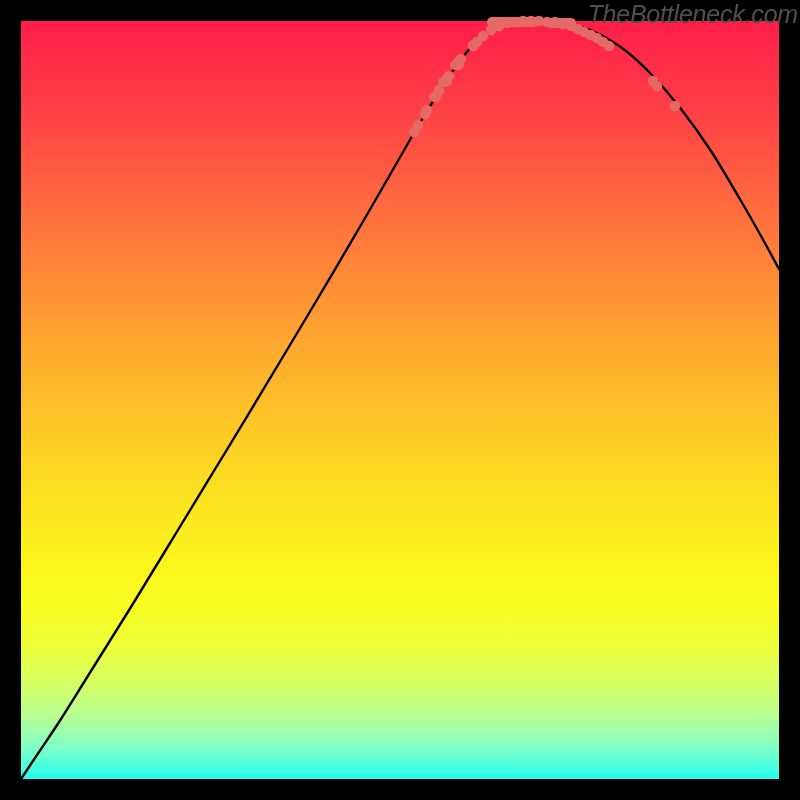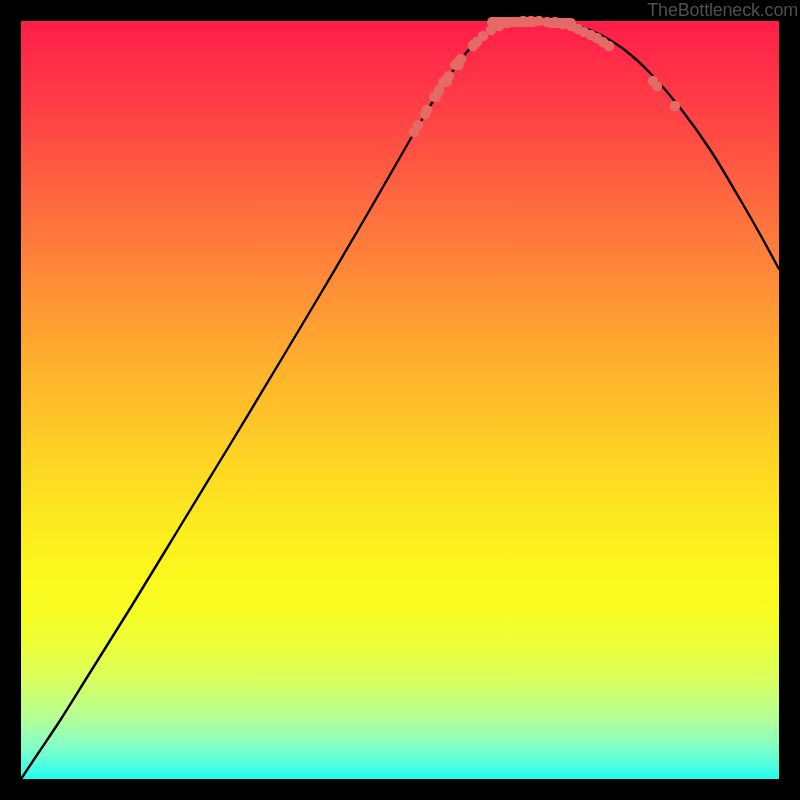--- a/index.html
+++ b/index.html
@@ -44,24 +44,25 @@
       #7effc9 96%,
       #3bffe5 99%,
       #1cffec 100%
     );
   }
   .watermark {
     position: absolute;
     top: 0px;
     right: 2px;
     color: #4f4f4f;
-    font-size: 18px;
+    font-size: 25px;
     font-weight: 500;
     letter-spacing: -0.2px;
     user-select: none;
+    font-style: italic;
   }
   svg.curve-layer {
     position: absolute;
     left: 0;
     top: 0;
     width: 758px;
     height: 758px;
     overflow: visible;
   }
   .curve {

